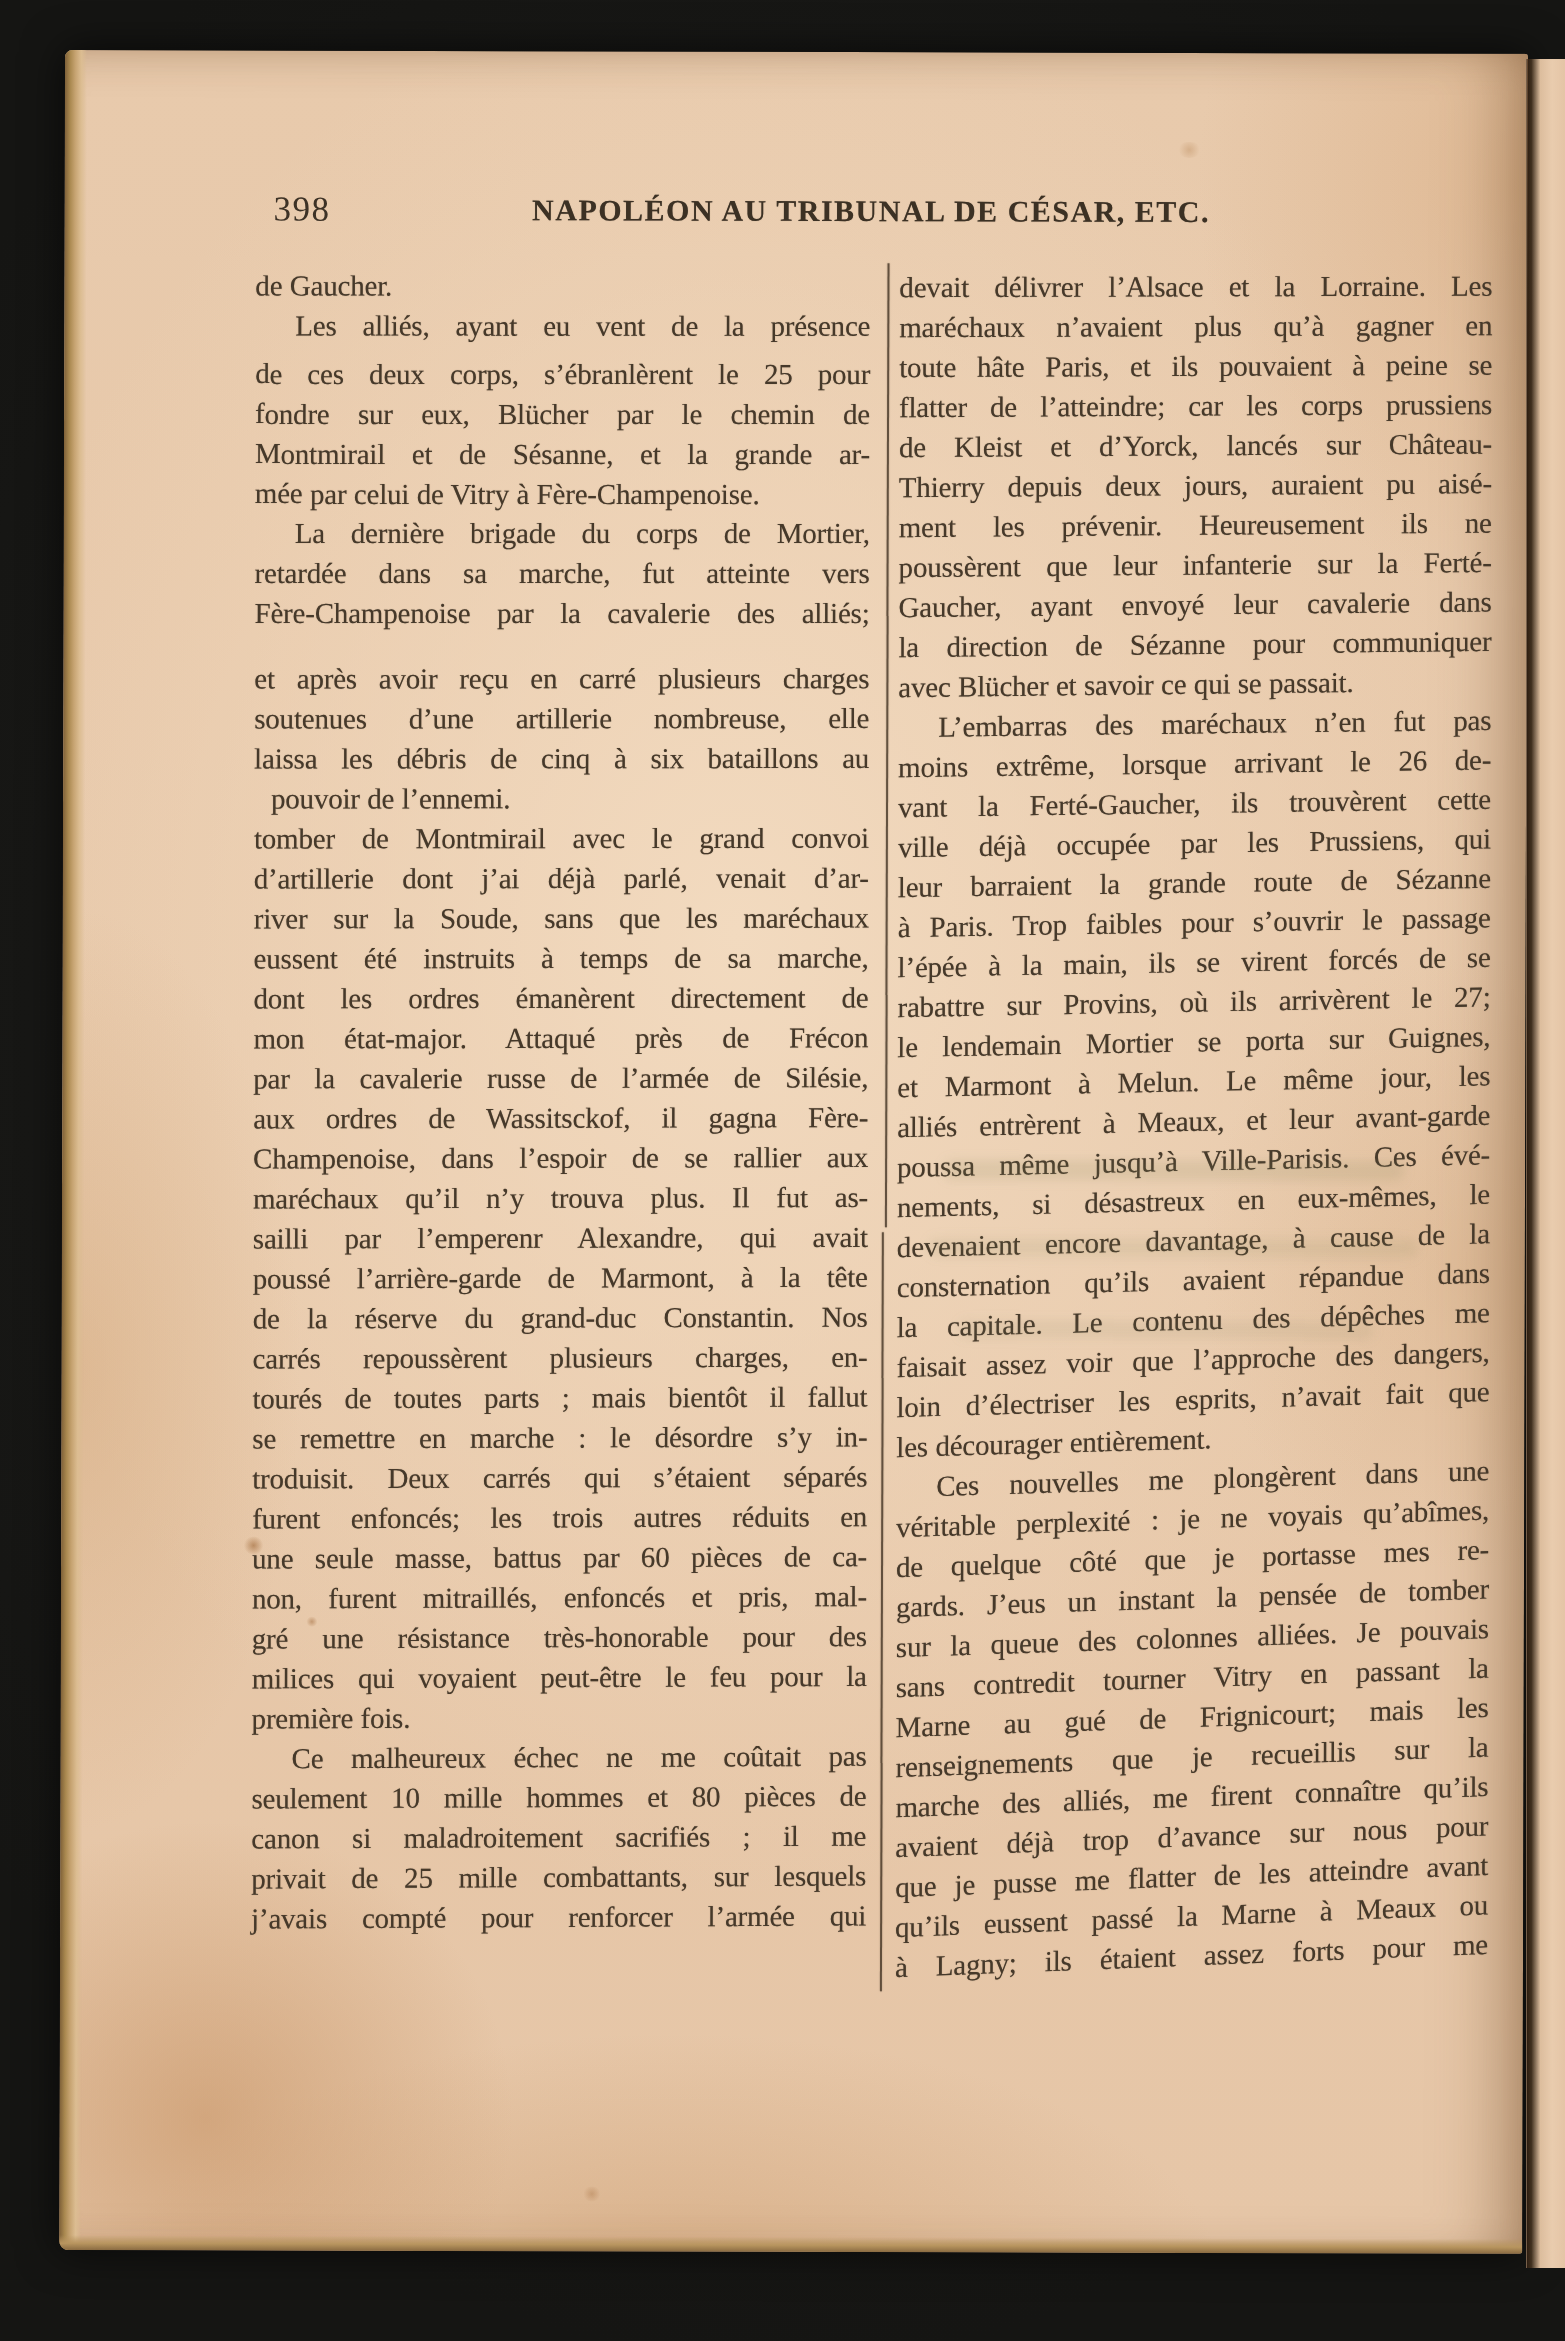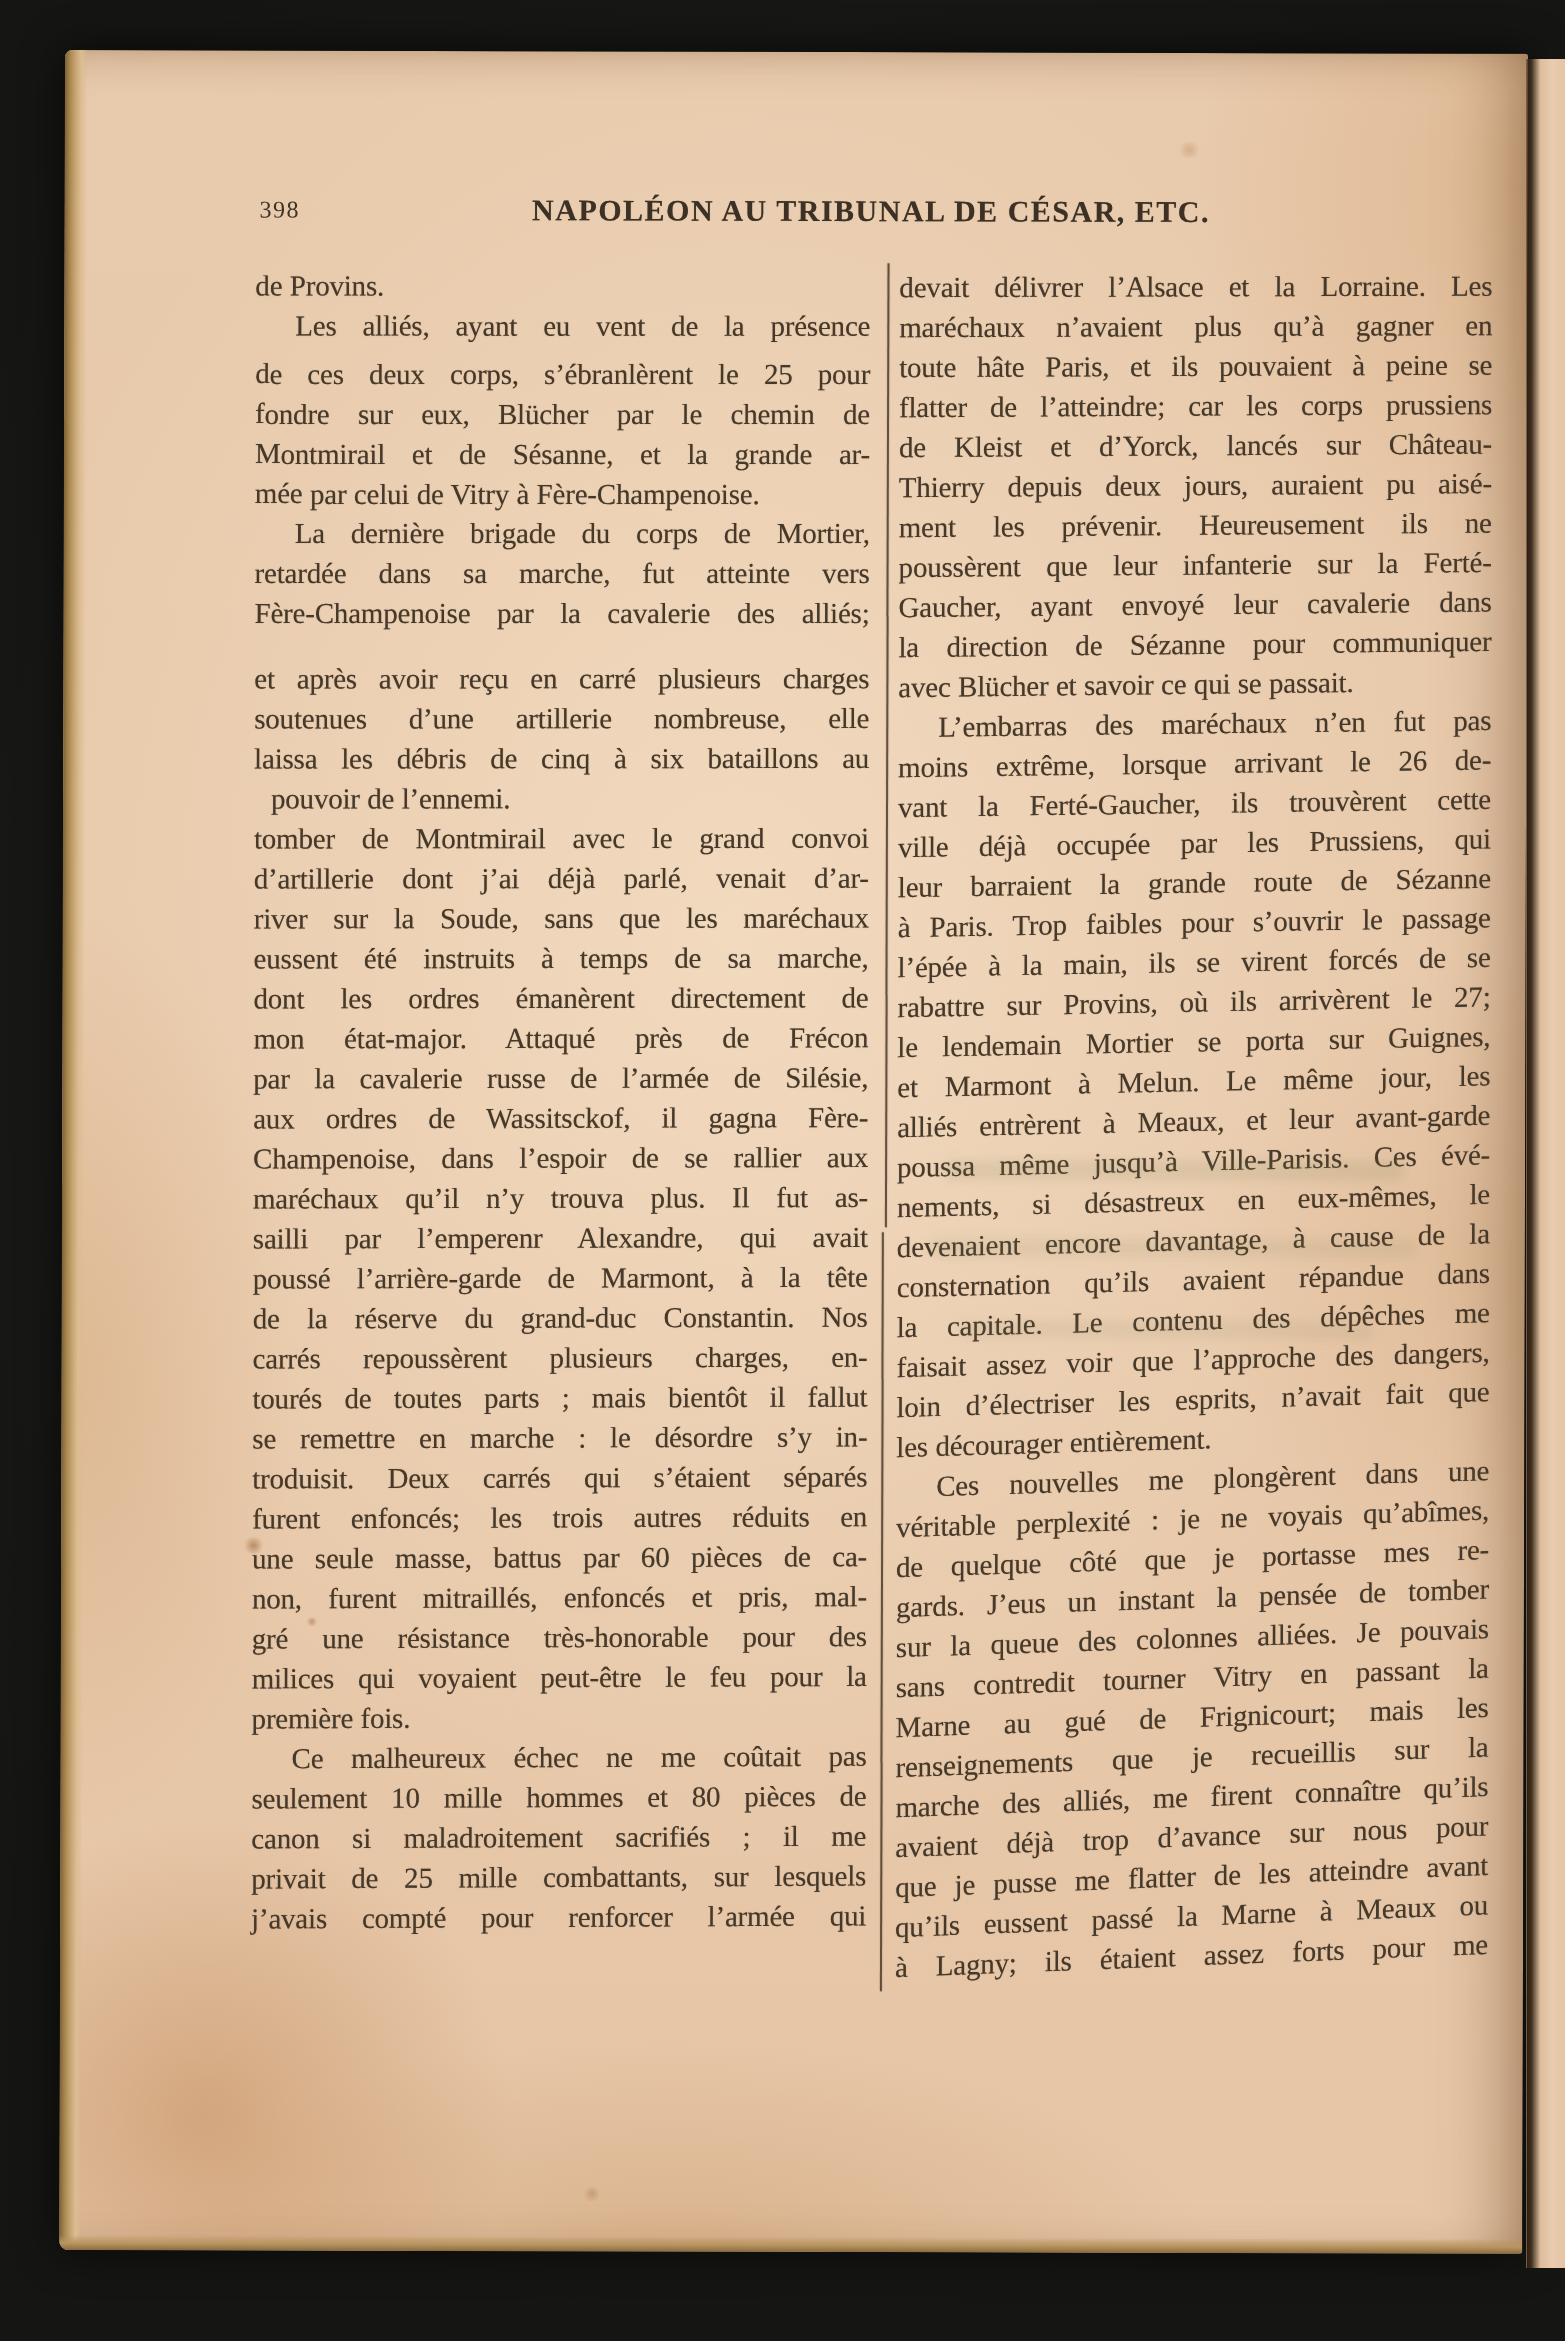--- a/index.html
+++ b/index.html
@@ -41,21 +41,21 @@
   .edge-bottom{
     position:absolute;left:0;right:0;bottom:0;height:15px;
     background:linear-gradient(0deg,#8a6b42 0px,#b8955f 6.7px,rgba(184,149,95,0) 15px);
   }
   
   .header{
     position:absolute;left:191px;top:138px;width:1231px;height:42px;
     line-height:42px;color:#3d3226;
   }
   .pagenum{
-    position:absolute;left:4px;top:0;font-size:24px;letter-spacing:1.5px;
+    position:absolute;left:18px;top:0;font-size:35px;letter-spacing:1.5px;
   }
   .title{
     position:absolute;left:0;right:0;text-align:center;
     font-size:30px;font-weight:700;letter-spacing:1.5px;
     color:#3c3124;text-shadow:0 0 0.7px rgba(60,49,36,0.55);
     white-space:nowrap;
   }
   
   .textblock{
     position:absolute;left:191px;top:215px;width:1231px;height:1735px;
@@ -110,21 +110,21 @@
     <div class="edge-left"></div>
     <div class="edge-bottom"></div>
 
     <div class="header">
       <span class="pagenum">398</span>
       <span class="title">NAPOLÉON AU TRIBUNAL DE CÉSAR, ETC.</span>
     </div>
 
     <div class="textblock">
       <div class="col col-left">
-          <div class="line end" style="transform: skewY(-0.108deg);">de Provins.</div>
+          <div class="line end" style="transform: skewY(-0.108deg);">de Gaucher.</div>
           <div class="line indent" style="transform: skewY(-0.116deg);">Les alliés, ayant eu vent de la présence</div>
           <div class="line" style="transform: skewY(-0.124deg); margin-top: 8px;">de ces deux corps, s’ébranlèrent le 25 pour</div>
           <div class="line" style="transform: skewY(-0.132deg);">fondre sur eux, Blücher par le chemin de</div>
           <div class="line" style="transform: skewY(-0.14deg);">Montmirail et de Sésanne, et la grande ar-</div>
           <div class="line end" style="transform: skewY(-0.148deg);">mée par celui de Vitry à Fère-Champenoise.</div>
           <div class="line indent" style="transform: skewY(-0.156deg);">La dernière brigade du corps de Mortier,</div>
           <div class="line" style="transform: skewY(-0.164deg);">retardée dans sa marche, fut atteinte vers</div>
           <div class="line" style="transform: skewY(-0.172deg);">Fère-Champenoise par la cavalerie des alliés;</div>
           <div class="line" style="transform: skewY(-0.18deg); margin-top: 25px;">et après avoir reçu en carré plusieurs charges</div>
           <div class="line" style="transform: skewY(-0.188deg);">soutenues d’une artillerie nombreuse, elle</div>

